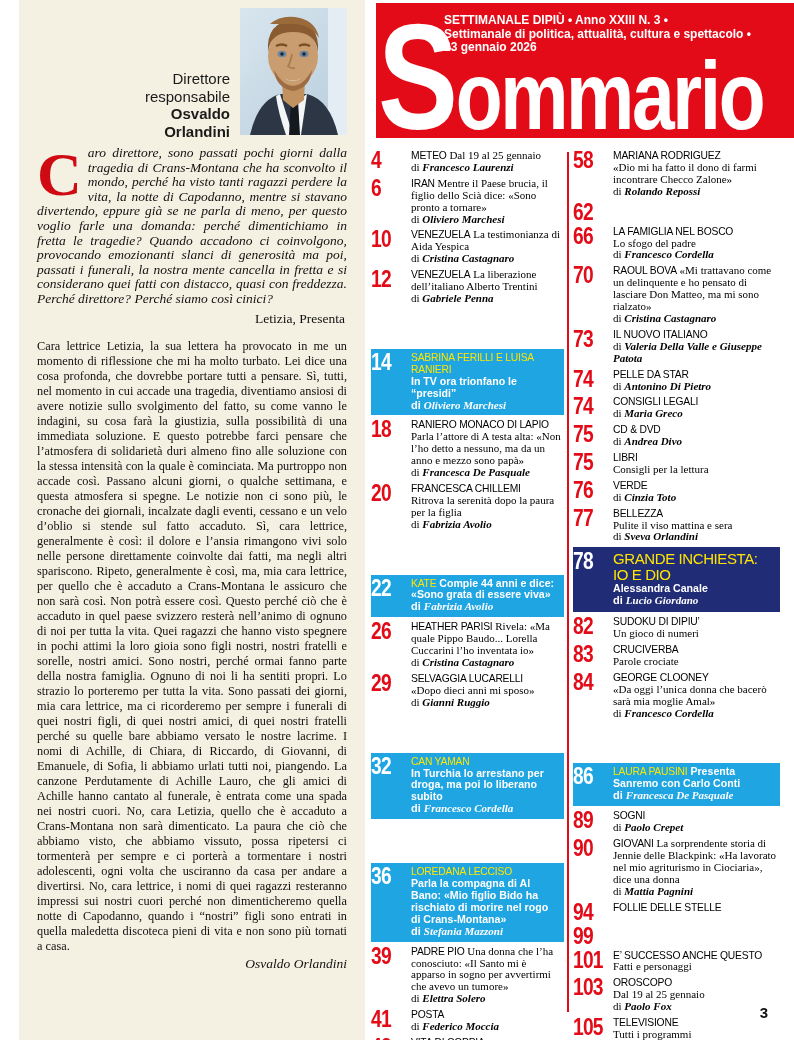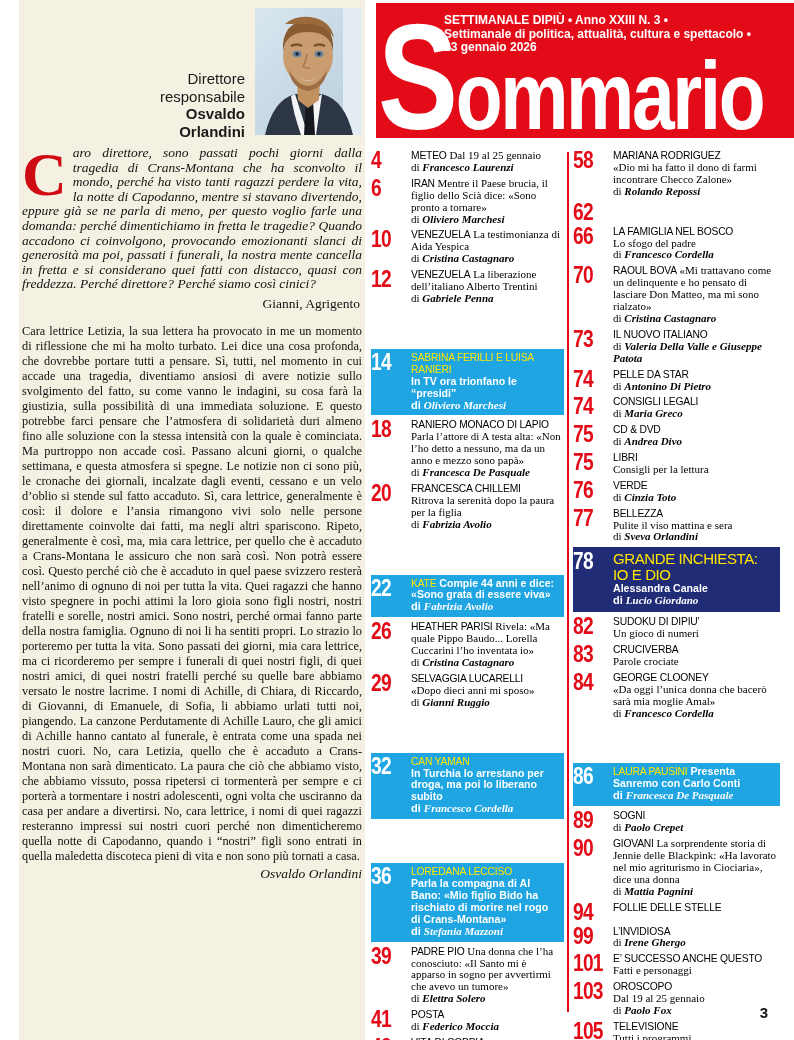--- a/index.html
+++ b/index.html
@@ -1,20 +1,20 @@
 <!DOCTYPE html>
 <html><head>
 <meta charset="utf-8">
 <style>
   html,body{margin:0;padding:0;}
   body{width:794px;height:1040px;background:#fff;font-family:"Liberation Serif",serif;}
   .page{position:relative;width:794px;height:1040px;overflow:hidden;background:#fff;}
 
   
-  .left-panel{position:absolute;left:19px;top:0;width:346px;height:1040px;background:#f4f0e2;box-sizing:border-box;padding:0 3px;}
+  .left-panel{position:absolute;left:19px;top:0;width:346px;height:1040px;background:#f4f0e2;box-sizing:border-box;padding:0 18px;}
   .masthead{position:relative;height:146px;}
   .photo-frame{position:absolute;right:0;top:8px;width:107px;height:127px;overflow:hidden;}
   .director{position:absolute;right:117px;bottom:6px;width:110px;text-align:right;font-family:"Liberation Sans",sans-serif;font-size:15px;line-height:17.5px;color:#1a1a1a;}
   .director .name{font-weight:bold;}
 
   .letter{font-style:italic;font-size:13.5px;line-height:14.6px;text-align:justify;color:#111;}
   .dropcap{float:left;font-size:62px;line-height:48px;font-weight:bold;font-style:normal;color:#cf0a12;padding:4px 6px 0 0;}
   .letter-signoff{font-style:normal;font-size:13.5px;text-align:right;margin:4px 2px 12px 0;color:#111;}
   .reply{font-size:12.3px;line-height:15px;text-align:justify;color:#111;}
   .reply-sig{font-style:italic;font-size:13.5px;text-align:right;margin-top:2px;color:#111;}
@@ -94,21 +94,21 @@
           <path d="M36 38 Q42 35 47 38" stroke="#7a4f28" stroke-width="2.4" fill="none"></path>
           <path d="M59 38 Q64 35 70 38" stroke="#7a4f28" stroke-width="2.4" fill="none"></path>
           <path d="M52 46 Q50 56 48 58 Q51 61 55 60" stroke="#a5794c" stroke-width="1.6" fill="none"></path>
         </svg>
       </div>
     </div>
 
     <div class="letter">
       <span class="dropcap">C</span><span>aro direttore, sono passati pochi giorni dalla tragedia di Crans-Montana che ha sconvolto il mondo, perché ha visto tanti ragazzi perdere la vita, la notte di Capodanno, mentre si stavano divertendo, eppure già se ne parla di meno, per questo voglio farle una domanda: perché dimentichiamo in fretta le tragedie? Quando accadono ci coinvolgono, provocando emozionanti slanci di generosità ma poi, passati i funerali, la nostra mente cancella in fretta e si considerano quei fatti con distacco, quasi con freddezza. Perché direttore? Perché siamo così cinici?</span>
     </div>
-    <div class="letter-signoff">Gianni, Agrigento</div>
+    <div class="letter-signoff">Letizia, Presenta</div>
 
     <div class="reply">
       <span>Cara lettrice Letizia, la sua lettera ha provocato in me un momento di riflessione che mi ha molto turbato. Lei dice una cosa profonda, che dovrebbe portare tutti a pensare. Sì, tutti, nel momento in cui accade una tragedia, diventiamo ansiosi di avere notizie sullo svolgimento del fatto, su come vanno le indagini, su cosa farà la giustizia, sulla possibilità di una immediata soluzione. E questo potrebbe farci pensare che l’atmosfera di solidarietà duri almeno fino alle soluzione con la stessa intensità con la quale è cominciata. Ma purtroppo non accade così. Passano alcuni giorni, o qualche settimana, e questa atmosfera si spegne. Le notizie non ci sono più, le cronache dei giornali, incalzate dagli eventi, cessano e un velo d’oblio si stende sul fatto accaduto. Sì, cara lettrice, generalmente è così: il dolore e l’ansia rimangono vivi solo nelle persone direttamente coinvolte dai fatti, ma negli altri spariscono. Ripeto, generalmente è così, ma, mia cara lettrice, per quello che è accaduto a Crans-Montana le assicuro che non sarà così. Non potrà essere così. Questo perché ciò che è accaduto in quel paese svizzero resterà nell’animo di ognuno di noi per tutta la vita. Quei ragazzi che hanno visto spegnere in pochi attimi la loro gioia sono figli nostri, nostri fratelli e sorelle, nostri amici. Sono nostri, perché ormai fanno parte della nostra famiglia. Ognuno di noi li ha sentiti propri. Lo strazio lo porteremo per tutta la vita. Sono passati dei giorni, mia cara lettrice, ma ci ricorderemo per sempre i funerali di quei nostri figli, di quei nostri amici, di quei nostri fratelli perché su quelle bare abbiamo versato le nostre lacrime. I nomi di Achille, di Chiara, di Riccardo, di Giovanni, di Emanuele, di Sofia, li abbiamo urlati tutti noi, piangendo. La canzone Perdutamente di Achille Lauro, che gli amici di Achille hanno cantato al funerale, è entrata come una spada nei nostri cuori. No, cara Letizia, quello che è accaduto a Crans-Montana non sarà dimenticato. La paura che ciò che abbiamo visto, che abbiamo vissuto, possa ripetersi ci tormenterà per sempre e ci porterà a tormentare i nostri adolescenti, ogni volta che usciranno da casa per andare a divertirsi. No, cara lettrice, i nomi di quei ragazzi resteranno impressi sui nostri cuori perché non dimenticheremo quella notte di Capodanno, quando i “nostri” figli sono entrati in quella maledetta discoteca pieni di vita e non sono più tornati a casa.</span>
     </div>
     <div class="reply-sig">Osvaldo Orlandini</div>
   </div>
 
   <div class="header">
     <div class="issue">
       <span>SETTIMANALE DIPIÙ • Anno XXIII N. 3 •</span><br>
@@ -391,24 +391,20 @@
   </div>
         <div class="entry">
     <div class="num">94</div>
     <div class="ebody">
       <span class="kicker block">FOLLIE DELLE STELLE</span><span class="title"></span>
       
     </div>
   </div>
         <div class="entry">
     <div class="num">99</div>
-    <div class="ebody">
-      <span class="kicker block">L’INVIDIOSA</span><span class="title"></span>
-      <div class="byline"><span class="by-prefix">di </span><span class="by-name">Irene Ghergo</span></div>
-    </div>
   </div>
         <div class="entry">
     <div class="num">101</div>
     <div class="ebody">
       <span class="kicker block">E’ SUCCESSO ANCHE QUESTO</span><span class="title">Fatti e personaggi</span>
       
     </div>
   </div>
         <div class="entry">
     <div class="num">103</div>

